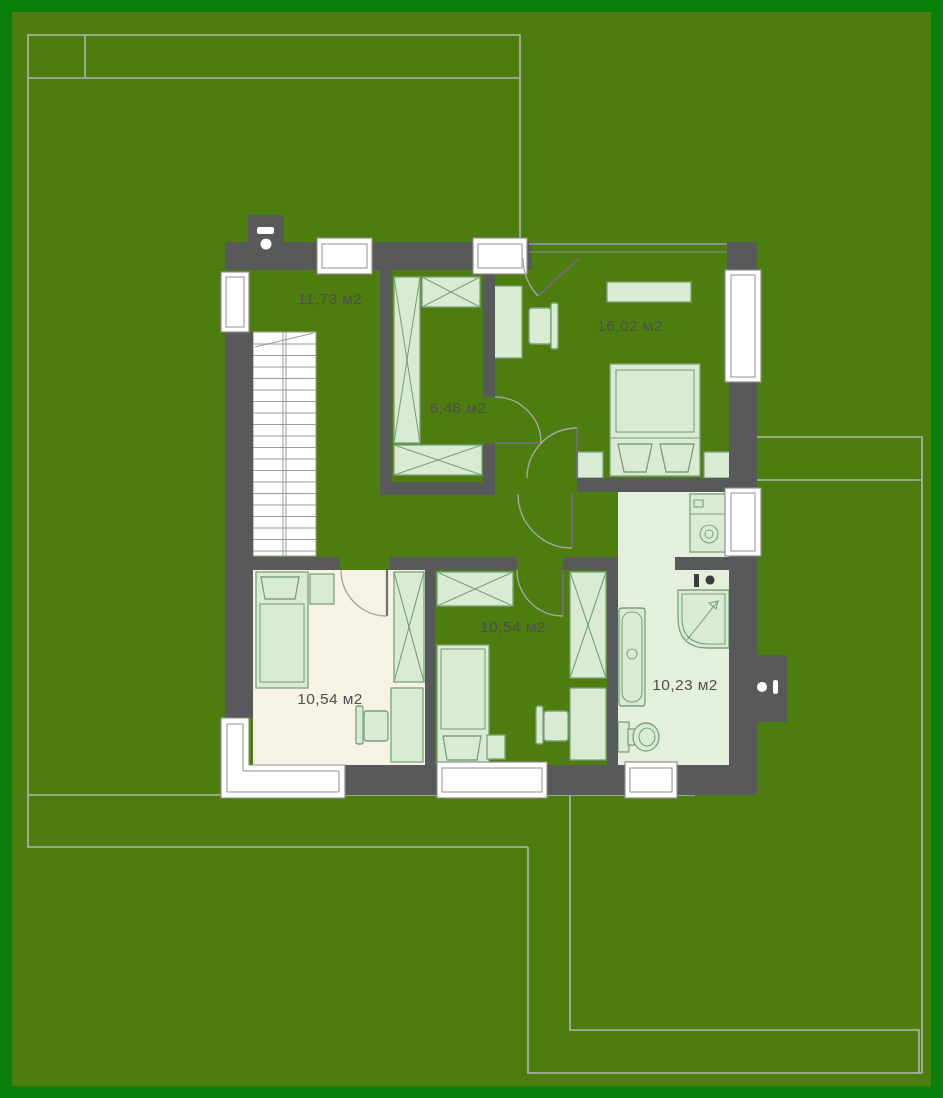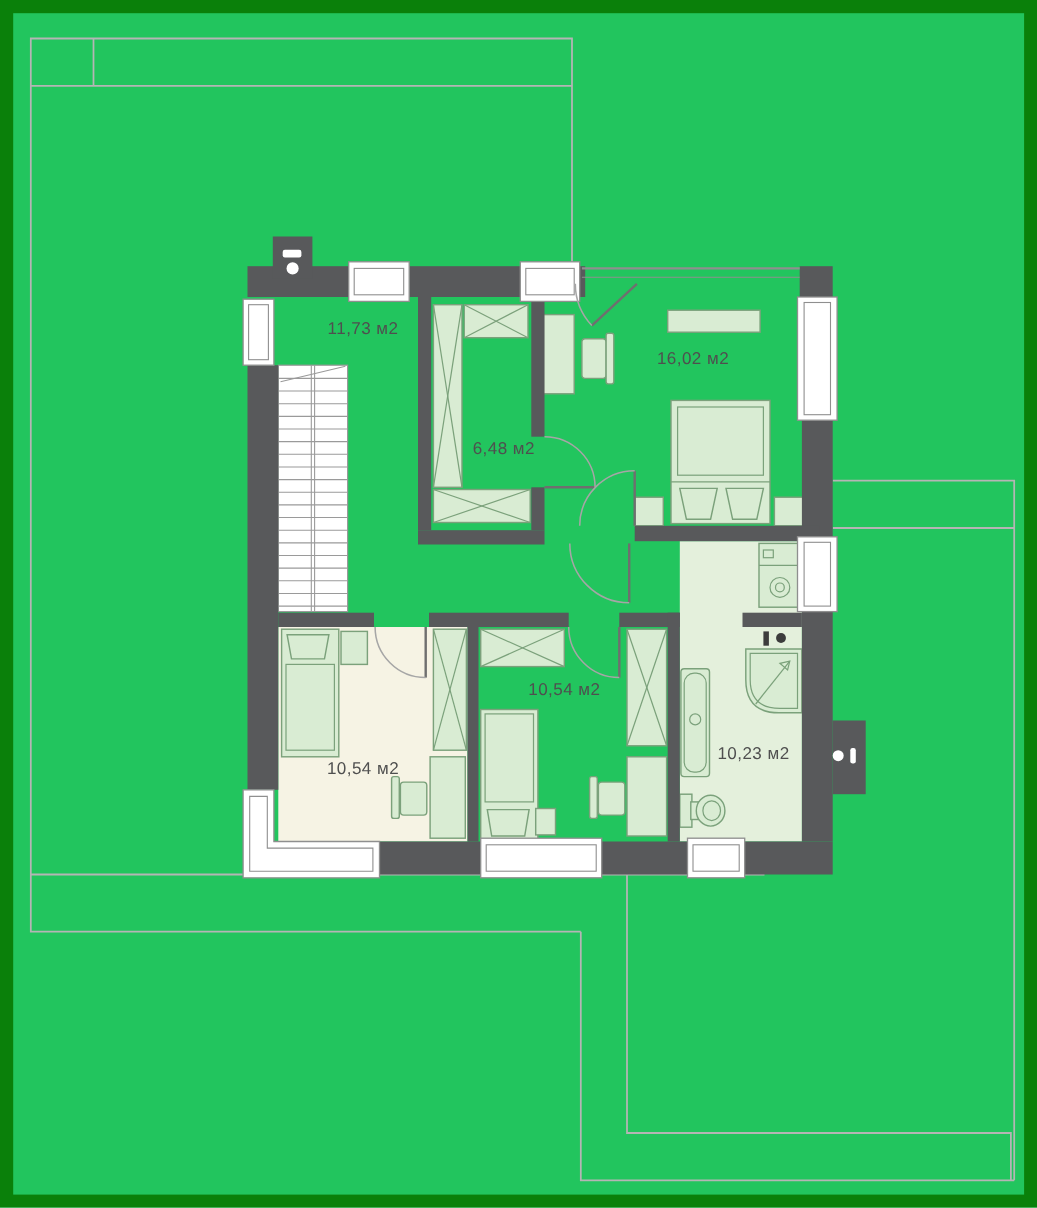--- a/index.html
+++ b/index.html
@@ -1,17 +1,17 @@
 <!DOCTYPE html>
 <html style="--frame: #0a800a; --wall: #58595b; --furn-fill: #d9ecd3; --furn-stroke: #7ba17b; --bath-floor: #e4f0dc; --cream-floor: #f6f3e4; --outline: #b5b5b5; --label: #4f4f4f;"><head>
 <meta charset="utf-8">
 <style>
   html,body{margin:0;padding:0;background:#ffffff;}
   body{width:943px;height:1098px;overflow:hidden;font-family:"Liberation Sans",sans-serif;}
-  .canvas{position:relative;width:943px;height:1098px;background:#22c55e;}
+  .canvas{position:relative;width:943px;height:1098px;background:#4d7c0f;}
   svg{display:block;}
   .wall{fill:var(--wall,#58595b);}
   .frame-rect{fill:none;stroke:var(--frame,#0a800a);stroke-width:12;}
   .floor-cream{fill:var(--cream-floor,#f6f3e4);}
   .floor-bath{fill:var(--bath-floor,#e4f0dc);}
   .furn{fill:var(--furn-fill,#d9ecd3);stroke:var(--furn-stroke,#7ba17b);stroke-width:1.3;}
   .furnline{fill:none;stroke:var(--furn-stroke,#7ba17b);stroke-width:1.1;}
   .win{fill:#ffffff;stroke:#8f8f8f;stroke-width:1.2;}
   .winline{fill:none;stroke:#8f8f8f;stroke-width:1;}
   .outline{fill:none;stroke:var(--outline,#b5b5b5);stroke-width:1.6;}

